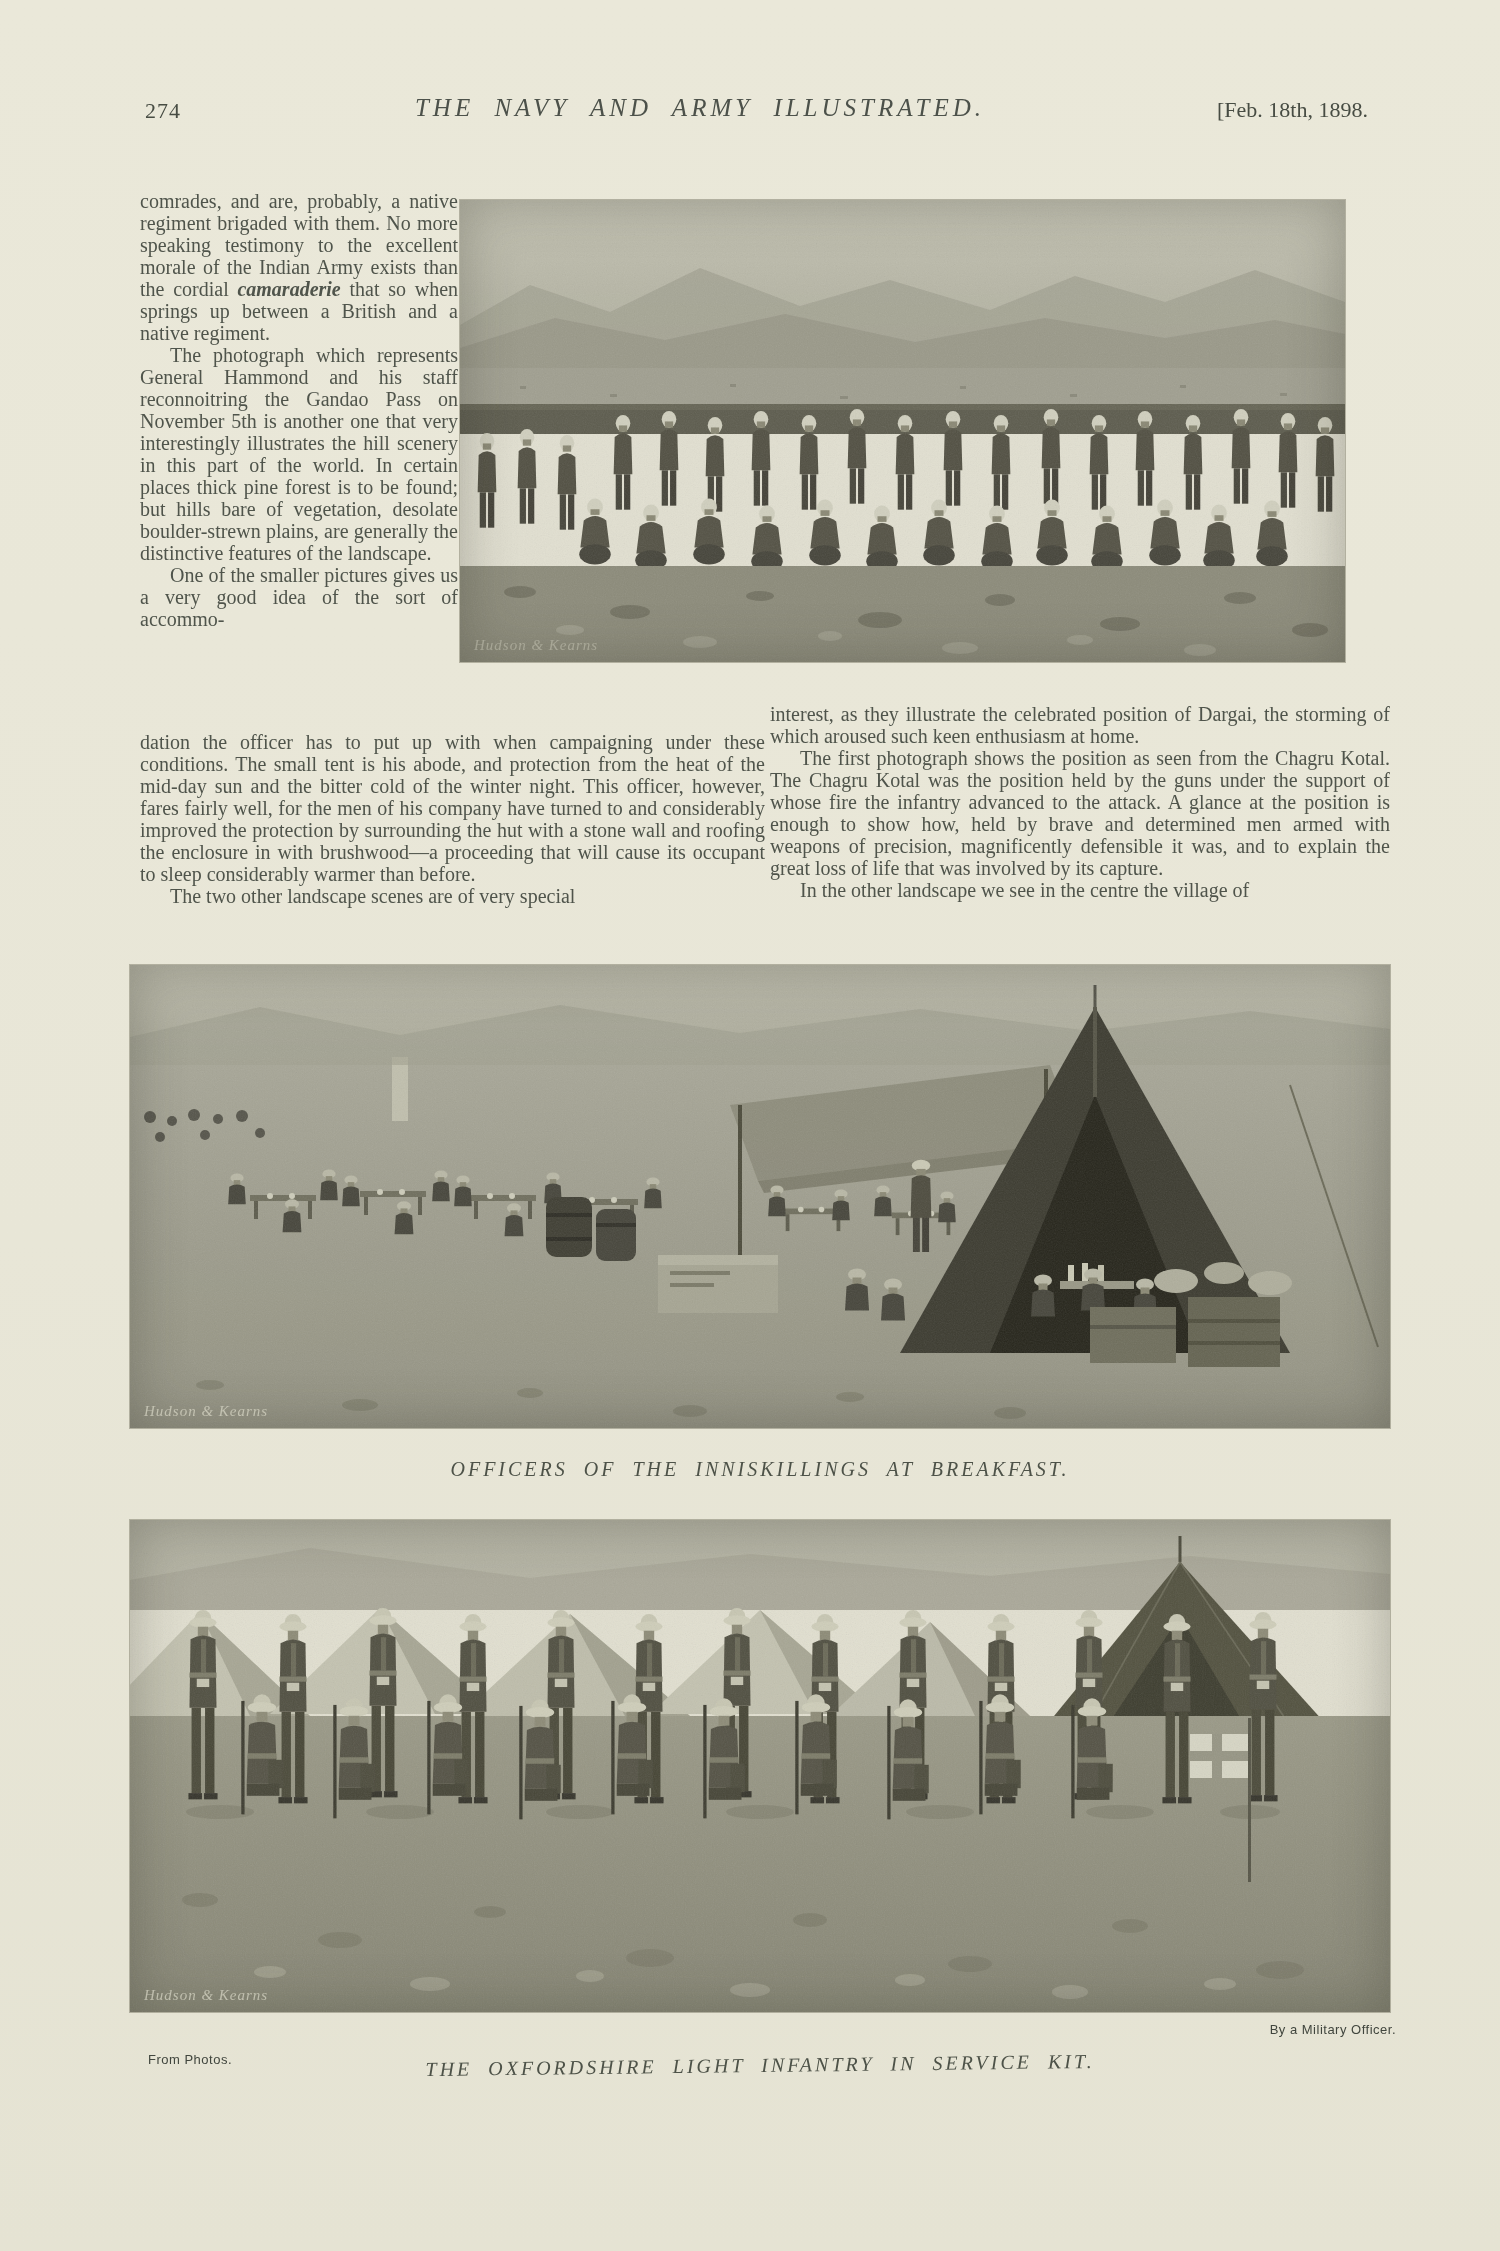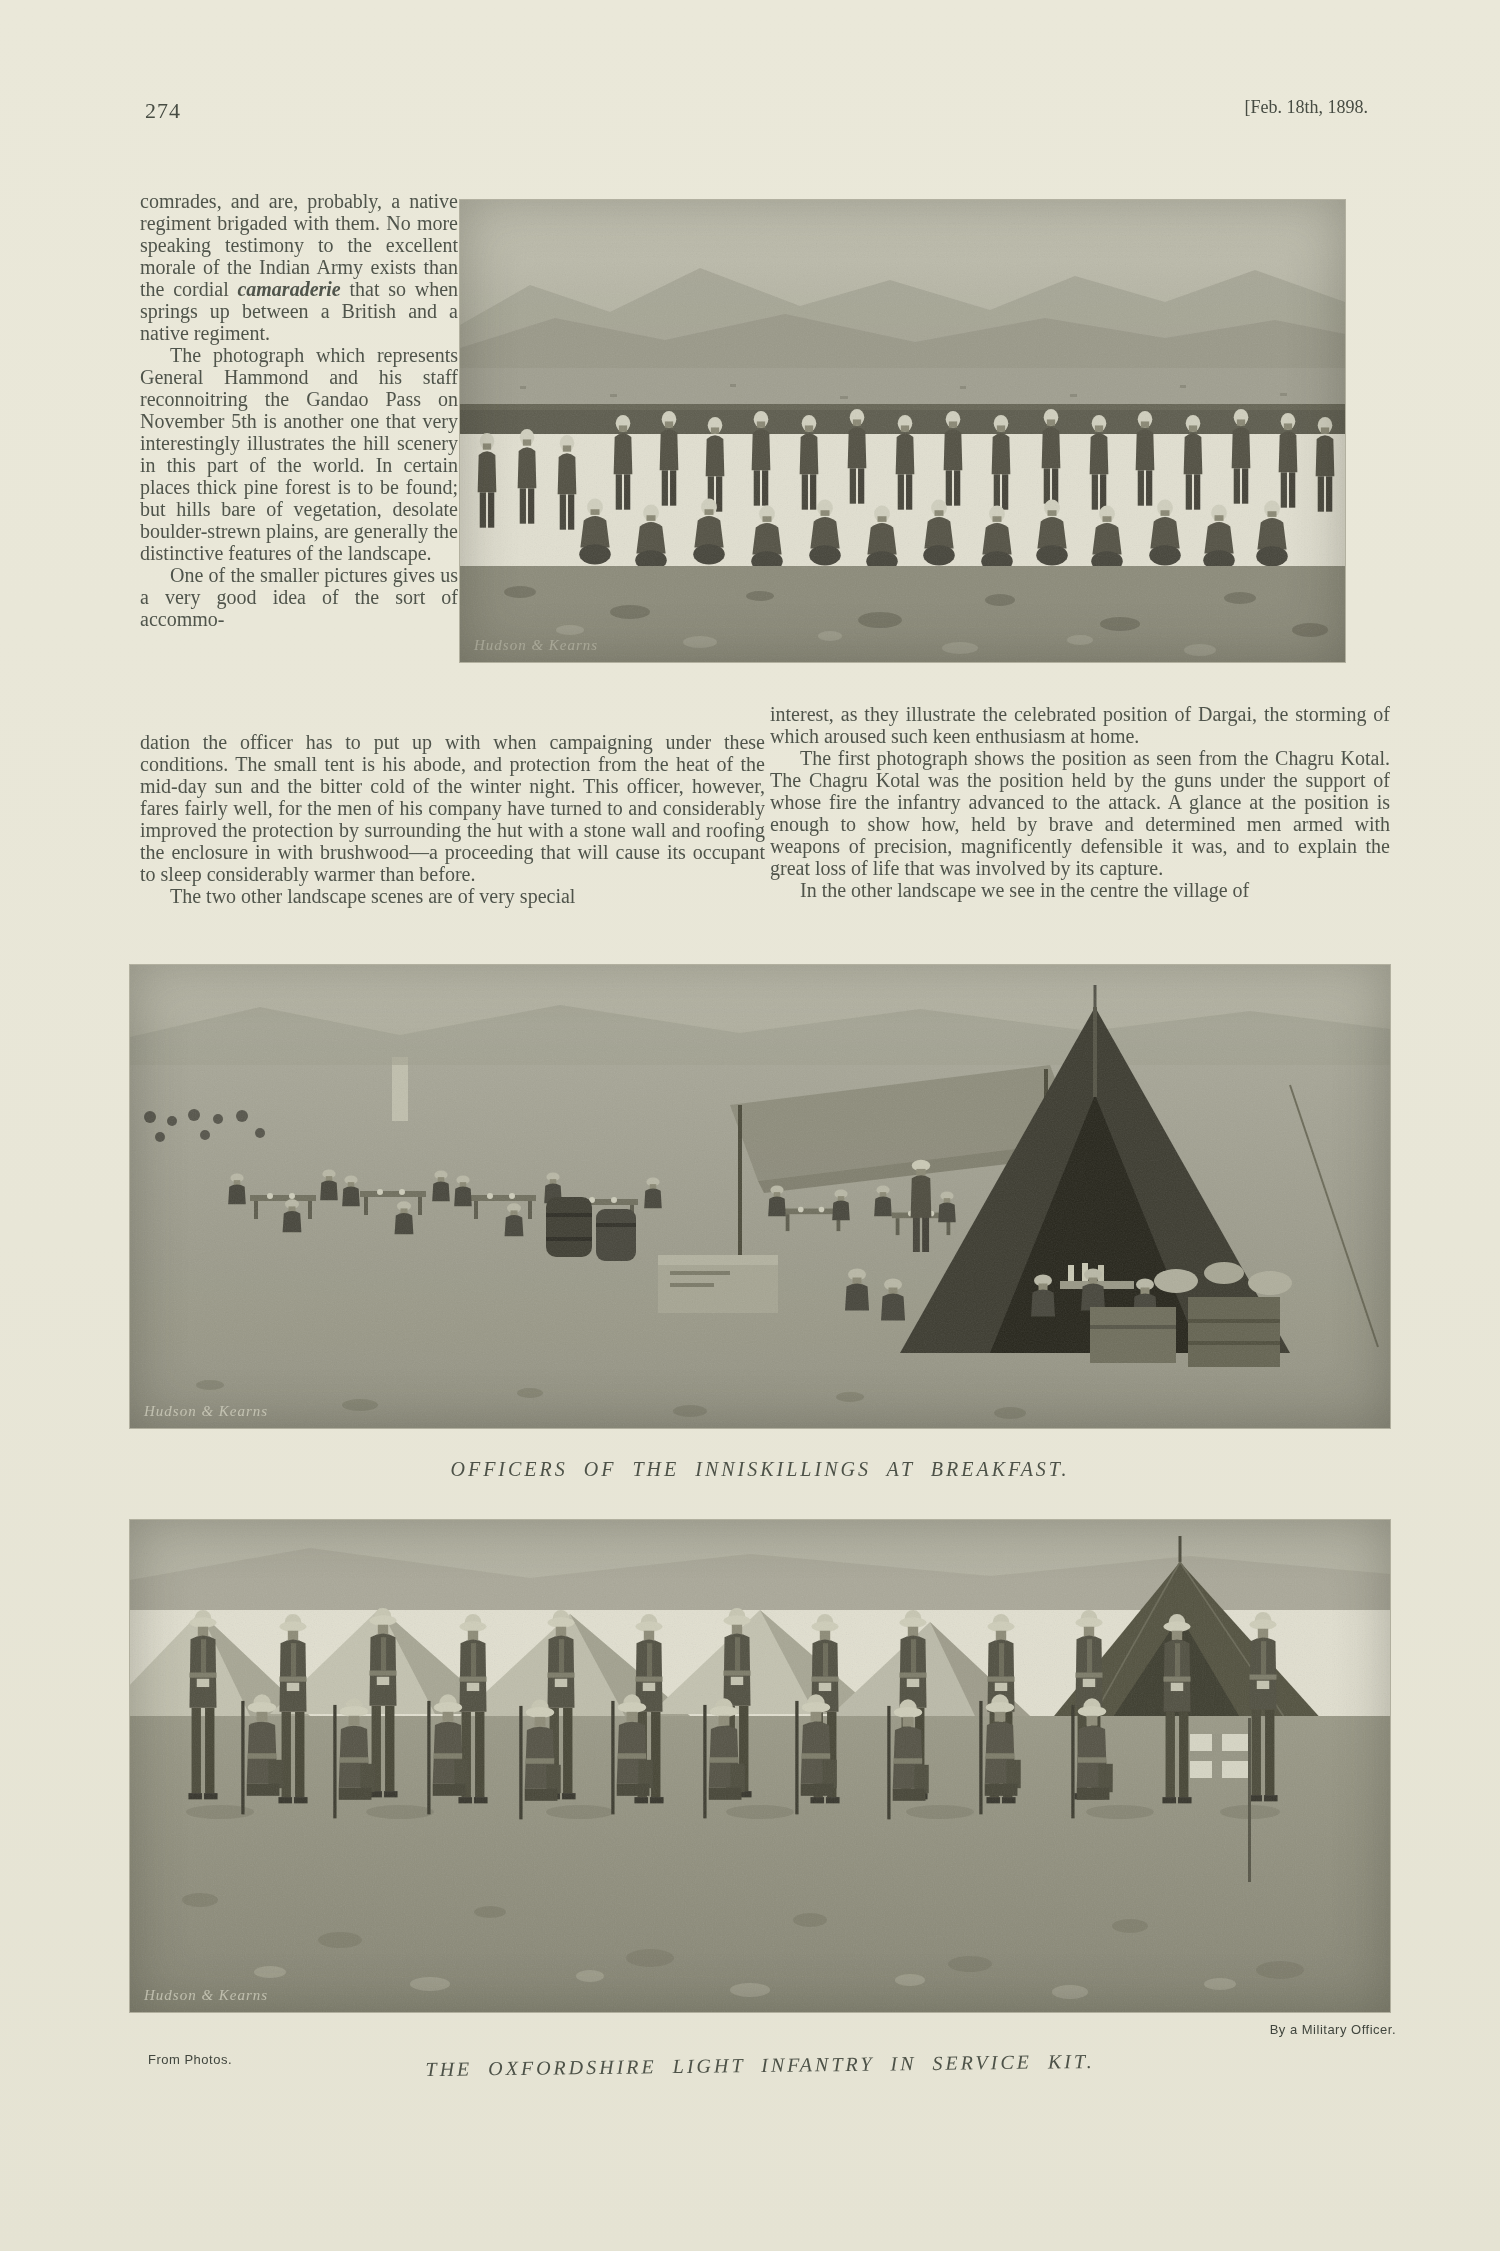--- a/index.html
+++ b/index.html
@@ -3,21 +3,21 @@
 <meta charset="utf-8">
 <style>
   html,body{margin:0;padding:0;background:#e9e7d8;}
   .page{position:relative;width:1500px;height:2251px;margin:0 auto;
         background:linear-gradient(180deg,#eae8d9 0%,#e8e6d7 55%,#e5e3d3 100%);
         font-family:"Liberation Serif","DejaVu Serif",serif;color:#4f544b;overflow:hidden;padding-left:8px;}
   
   .hdr-num{position:absolute;left:145px;top:98px;font-size:22px;letter-spacing:1px;color:#474c43;}
   .hdr-title{position:absolute;left:280px;top:94px;width:840px;text-align:center;font-style:italic;
              font-size:25px;letter-spacing:4px;word-spacing:10px;color:#4c514a;}
-  .hdr-date{position:absolute;right:140px;top:97px;font-size:18px;color:#474c43;}
+  .hdr-date{position:absolute;right:140px;top:97px;font-size:22px;color:#474c43;}
   
   .txt{position:absolute;text-align:justify;font-size:20px;line-height:22px;color:#4f544b;}
   .txt p{margin:0;}
   .ind{text-indent:30px;}
   .it{font-style:italic;font-weight:bold;}
   
   .caption{position:absolute;font-style:italic;font-size:20px;letter-spacing:3px;word-spacing:8px;
            text-align:center;color:#4d5248;}
   
   .photo{position:absolute;overflow:hidden;box-shadow:0 0 0 1px rgba(110,108,90,.45);}
@@ -30,20 +30,21 @@
   .smalltext{position:absolute;font-family:"Liberation Sans","DejaVu Sans",sans-serif;
              font-size:13px;color:#41463e;letter-spacing:.5px;text-align:center;}
   .cap-tilt{transform:rotate(-0.7deg);}
 </style>
 </head>
 <body>
 
 <div class="page">
 
   <div class="hdr-num">274</div>
+  <div class="hdr-title">THE NAVY AND ARMY ILLUSTRATED.</div>
   <div class="hdr-date">[Feb. 18th, 1898.</div>
 
   <div class="txt" style="left:140px;top:190px;width:318px;">
     <p><span>comrades, and are, probably, a native regiment brigaded with them. No more speaking testimony to the excellent morale of the Indian Army exists than the cordial </span><span class="it">camaraderie</span><span> that so when springs up between a British and a native regiment.</span></p>
     <p class="ind">The photograph which represents General Hammond and his staff reconnoitring the Gandao Pass on November 5th is another one that very interestingly illustrates the hill scenery in this part of the world. In certain places thick pine forest is to be found; but hills bare of vegetation, desolate boulder-strewn plains, are generally the distinctive features of the landscape.</p>
     <p class="ind">One of the smaller pictures gives us a very good idea of the sort of accommo-</p>
   </div>
 
   <div class="photo" style="left:460px;top:200px;width:885px;height:462px;">
     <svg width="885" height="462" viewBox="0 0 885 462">

